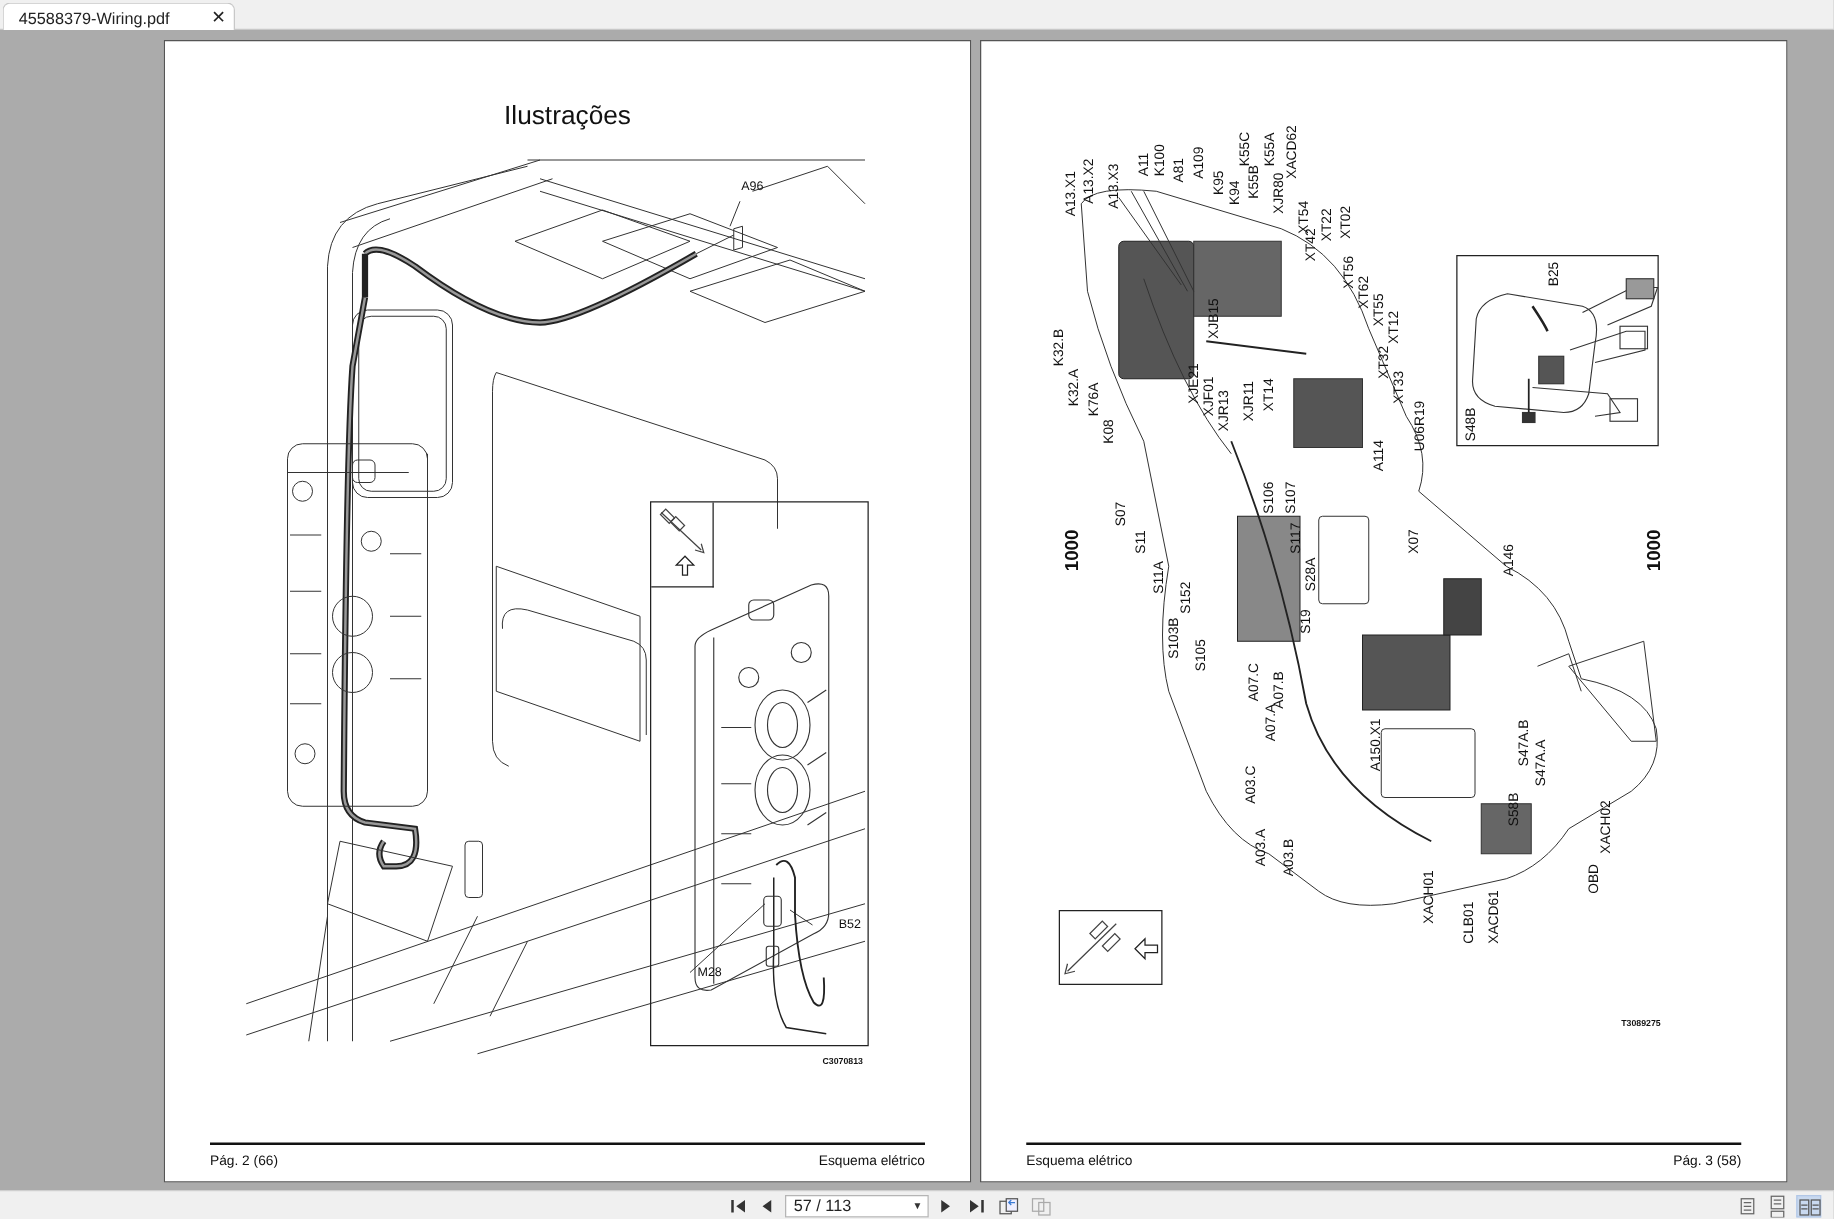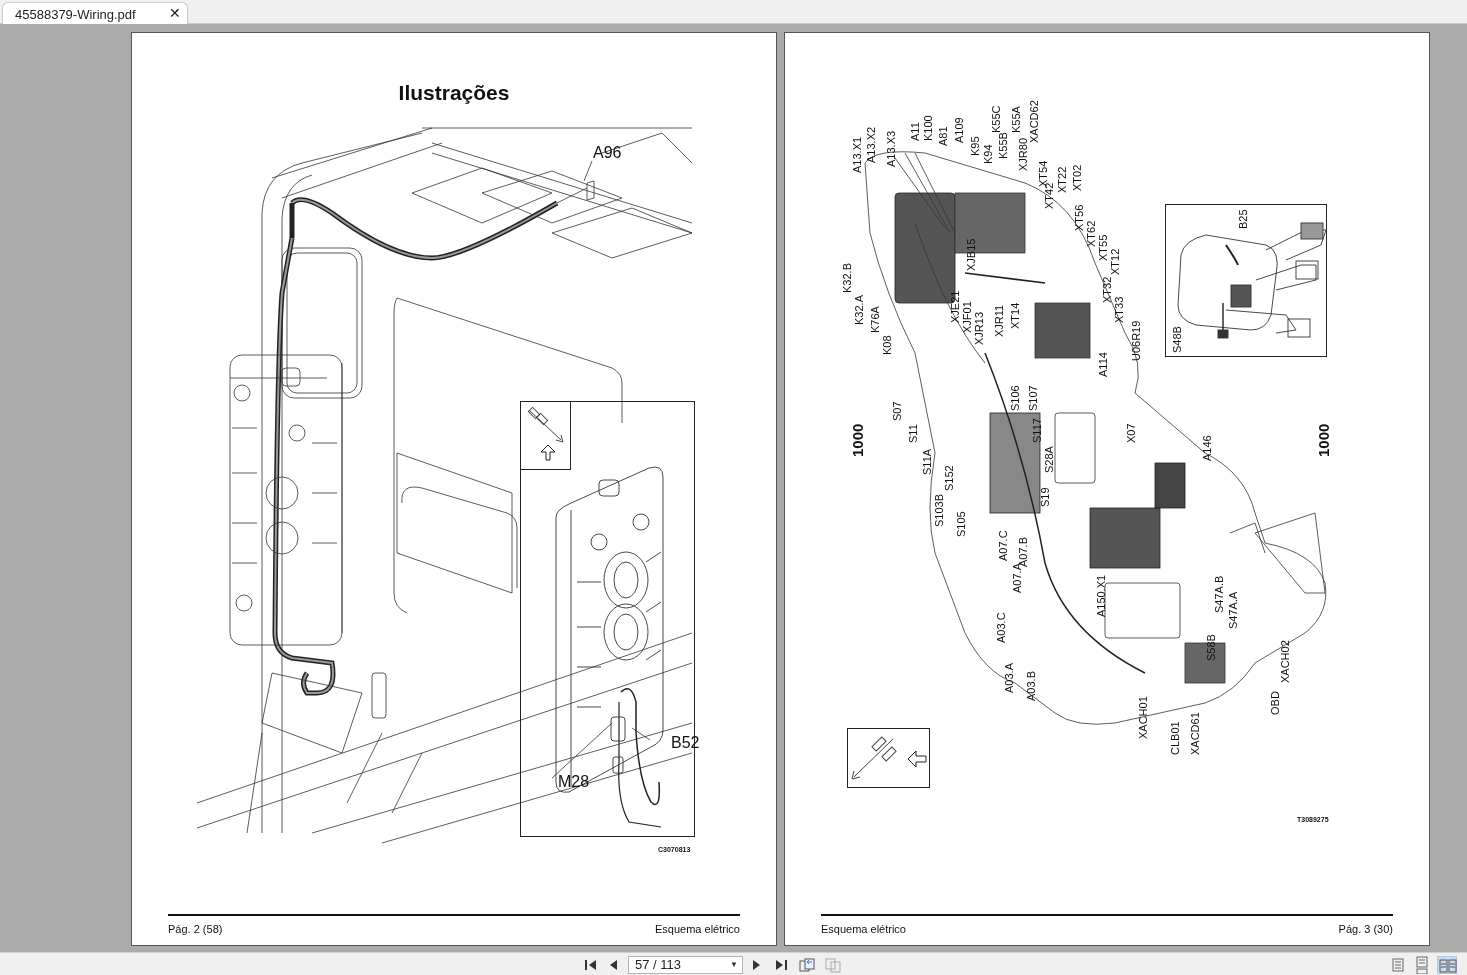--- a/index.html
+++ b/index.html
@@ -5,25 +5,25 @@
   * { box-sizing: border-box; margin: 0; padding: 0; }
   html, body { width: 1467px; height: 975px; overflow: hidden; background: #ababab; font-family: "Liberation Sans", sans-serif; }
   .tabbar { position: absolute; left: 0; top: 0; width: 1467px; height: 24px; background: #f0f0f0; border-bottom: 1px solid #c8c8c8; }
   .tab { position: absolute; left: 2px; top: 2px; width: 186px; height: 23px; background: #fff; border: 1px solid #c8c8c8; border-bottom: none; border-radius: 6px 6px 0 0; }
   .tab-title { position: absolute; left: 12px; top: 4px; font-size: 13px; color: #222; }
   .tab-close { position: absolute; left: 166px; top: 2px; font-size: 14px; color: #222; cursor: pointer; }
   .viewer { position: absolute; left: 0; top: 24px; width: 1467px; height: 928px; background: #ababab; }
   .page { position: absolute; top: 8px; width: 646px; height: 914px; background: #fff; border: 1px solid #555; }
   .page.left { left: 131px; }
   .page.right { left: 784px; }
-  .page-title { position: absolute; left: 0; width: 100%; top: 48px; text-align: center; font-weight: bold; font-size: 21px; color: #111; }
+  .page-title { position: absolute; left: 0; width: 100%; top: 48px; text-align: center; font-weight: normal; font-size: 21px; color: #111; }
   .footer-line { position: absolute; left: 36px; right: 36px; top: 881px; height: 2px; background: #111; }
   .footer-l { position: absolute; left: 36px; top: 890px; font-size: 11px; color: #111; }
   .footer-r { position: absolute; right: 36px; top: 890px; font-size: 11px; color: #111; }
-  .lbl { position: absolute; font-size: 16px; color: #111; white-space: nowrap; }
+  .lbl { position: absolute; font-size: 10px; color: #111; white-space: nowrap; }
   .vlbl { position: absolute; font-size: 11px; color: #111; white-space: nowrap; transform-origin: left top; transform: rotate(-90deg); }
   .figid { position: absolute; font-size: 7px; font-weight: bold; color: #111; }
   .bigv { position: absolute; font-size: 15px; font-weight: bold; color: #111; transform-origin: left top; transform: rotate(-90deg); }
   svg { position: absolute; }
   .bottombar { position: absolute; left: 0; top: 952px; width: 1467px; height: 41px; background: #f0f0f0; border-top: 1px solid #cfcfcf; }
   .nav-btn { position: absolute; top: 4px; width: 18px; height: 16px; cursor: pointer; }
   .page-box { position: absolute; left: 628px; top: 3px; width: 115px; height: 18px; background: #fff; border: 1px solid #b5b5b5; font-size: 13px; padding-left: 6px; line-height: 16px; color: #222; }
   .page-box .dd { position: absolute; right: 4px; top: 0; font-size: 8px; color: #333; }
   .view-btn { position: absolute; top: 3px; width: 20px; height: 18px; cursor: pointer; }
   .view-btn.active { background: #c9d9ef; border: 1px solid #b2c7e6; }
@@ -114,21 +114,21 @@
         <path d="M98 300 L98 360 Q96 400 108 420 L140 425" stroke="#222" stroke-width="1.2"></path>
         <rect x="90" y="315" width="14" height="24" rx="3"></rect>
         <rect x="92" y="355" width="10" height="16" rx="2"></rect>
       </svg>
     </div>
     <span class="lbl" style="left:522px;top:701px;margin-left:17px;">B52</span>
     <span class="lbl" style="left:410px;top:740px;padding-left:16px;">M28</span>
     <span class="figid" style="left:526px;top:813px;">C3070813</span>
 
     <div class="footer-line"></div>
-    <span class="footer-l">Pág. 2 (58)</span>
+    <span class="footer-l">Pág. 2 (66)</span>
     <span class="footer-r">Esquema elétrico</span>
   </div>
 
   <div class="page right">
     <span class="bigv" style="left:64px;top:424px;">1000</span>
     <span class="bigv" style="left:530px;top:424px;">1000</span>
 
     <svg width="646" height="800" style="left:0;top:0;" viewBox="0 0 646 800" fill="none" stroke="#333" stroke-width="0.8">
       <path d="M80 130 Q90 115 140 120 L240 150 Q290 170 310 230 L340 300 Q360 330 350 360 L420 420 Q460 440 470 480 L480 510 Q530 520 540 550 Q545 580 520 600 L470 630 Q450 660 420 670 L330 690 Q290 695 270 680 L230 650 Q200 640 180 600 L150 520 Q140 480 150 420 L130 320 Q100 260 85 200 Z"></path>
       <rect x="110" y="160" width="60" height="110" rx="4" fill="#555" stroke="#222"></rect>
@@ -239,21 +239,21 @@
         <rect x="28" y="8" width="6" height="14" transform="rotate(45 31 15)"></rect>
         <rect x="38" y="18" width="6" height="14" transform="rotate(45 41 25)"></rect>
         <path d="M60 30 L68 22 L68 27 L78 27 L78 33 L68 33 L68 38 Z" stroke="#222"></path>
       </svg>
     </div>
 
     <span class="figid" style="left:512px;top:783px;">T3089275</span>
 
     <div class="footer-line"></div>
     <span class="footer-l">Esquema elétrico</span>
-    <span class="footer-r">Pág. 3 (30)</span>
+    <span class="footer-r">Pág. 3 (58)</span>
   </div>
 </div>
 
 <div class="bottombar">
   <div class="nav-btn" style="left:582px;">
     <svg width="18" height="16" viewBox="0 0 18 16">
         <rect x="3" y="3" width="2" height="10" fill="#333"></rect>
         <path d="M14 3 L7 8 L14 13 Z" fill="#333"></path>
       </svg>
   </div>

